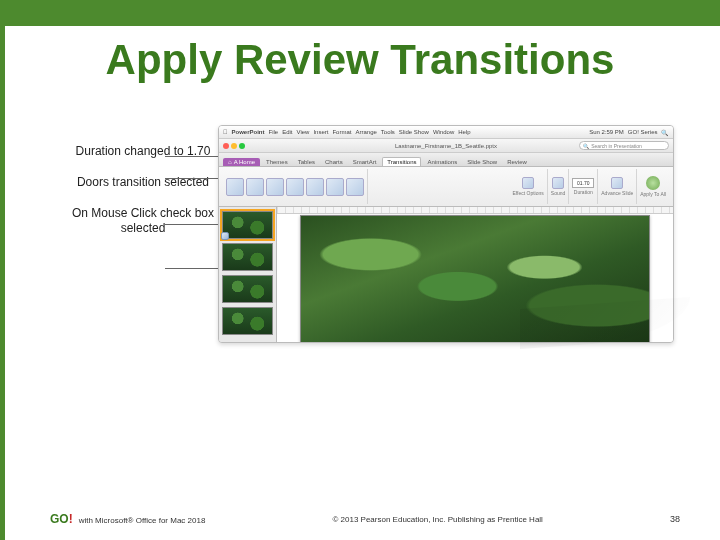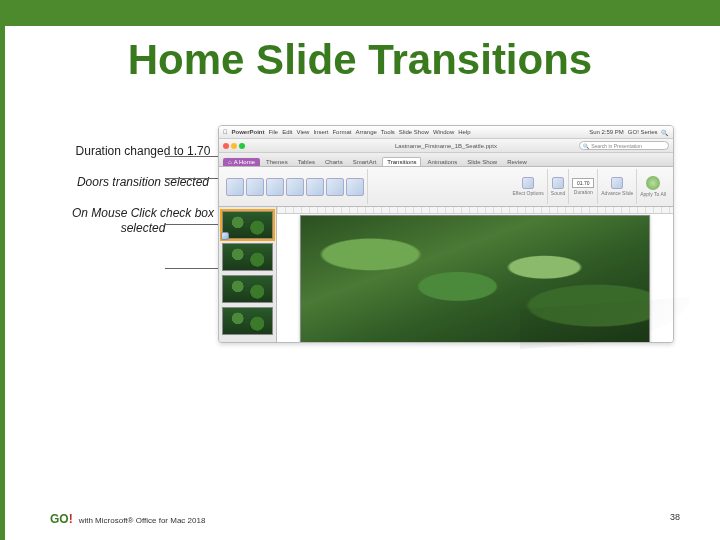--- a/index.html
+++ b/index.html
@@ -34,21 +34,21 @@
   }
   .callouts {
     position: absolute;
     left: 58px;
     top: 144px;
     width: 170px;
     font-size: 12px;
     color: #222;
   }
   .callouts div { margin-bottom: 16px; line-height: 1.25; text-align: center; }
-  .callouts .italic { font-style: italic; }
+  .callouts .italic { }
 
   .screenshot {
     position: absolute;
     left: 218px;
     top: 125px;
     width: 456px;
     height: 218px;
     background: #f4f4f4;
     border: 1px solid #bbb;
     border-radius: 4px;
@@ -188,37 +188,37 @@
     pointer-events:none;
   }
   .line { position:absolute; background:#666; height:1px; }
   .l1{ left:165px; top:156px; width:82px; }
   .l2{ left:165px; top:178px; width:60px; }
   .l3{ left:165px; top:224px; width:62px; }
   .l4{ left:165px; top:268px; width:78px; }
 
   .footer {
     position:absolute; left:50px; right:40px; bottom:14px;
-    display:flex; align-items:flex-start; font-size:9px; color:#333;
+    display:flex; align-items:center; font-size:9px; color:#333;
     justify-content:space-between;
   }
   .footer .logo { font-weight:bold; font-size:12px; }
   .footer .logo .go { color:#3a7a1e; }
   .footer .logo .ex { color:#c62828; }
   .footer .left { display:flex; align-items:baseline; gap:6px;}
   .footer .mid { font-size:8px; }
   .footer .bookline { font-size:8px; }
 </style>
 </head>
 <body>
 
 <div class="top-bar"></div>
 <div class="side-bar"></div>
 
-<div class="title">Home Slide Transitions</div>
+<div class="title">Apply Review Transitions</div>
 
 <div class="callouts">
   <div>Duration changed to 1.70</div>
   <div class="italic">Doors transition selected</div>
   <div class="italic">On Mouse Click check box selected</div>
 </div>
 
 <div class="line l1"></div>
 <div class="line l2"></div>
 <div class="line l3"></div>
@@ -325,14 +325,15 @@
 
 <div class="curl"></div>
 
 <div class="footer">
   <div class="left">
     <span class="logo">
       <span class="go">GO</span><span class="ex">!</span>
     </span>
     <span class="bookline">with Microsoft® Office for Mac 2018</span>
   </div>
+  <span class="mid">© 2013 Pearson Education, Inc. Publishing as Prentice Hall</span>
   <span>38</span>
 </div>
 
 </body></html>

